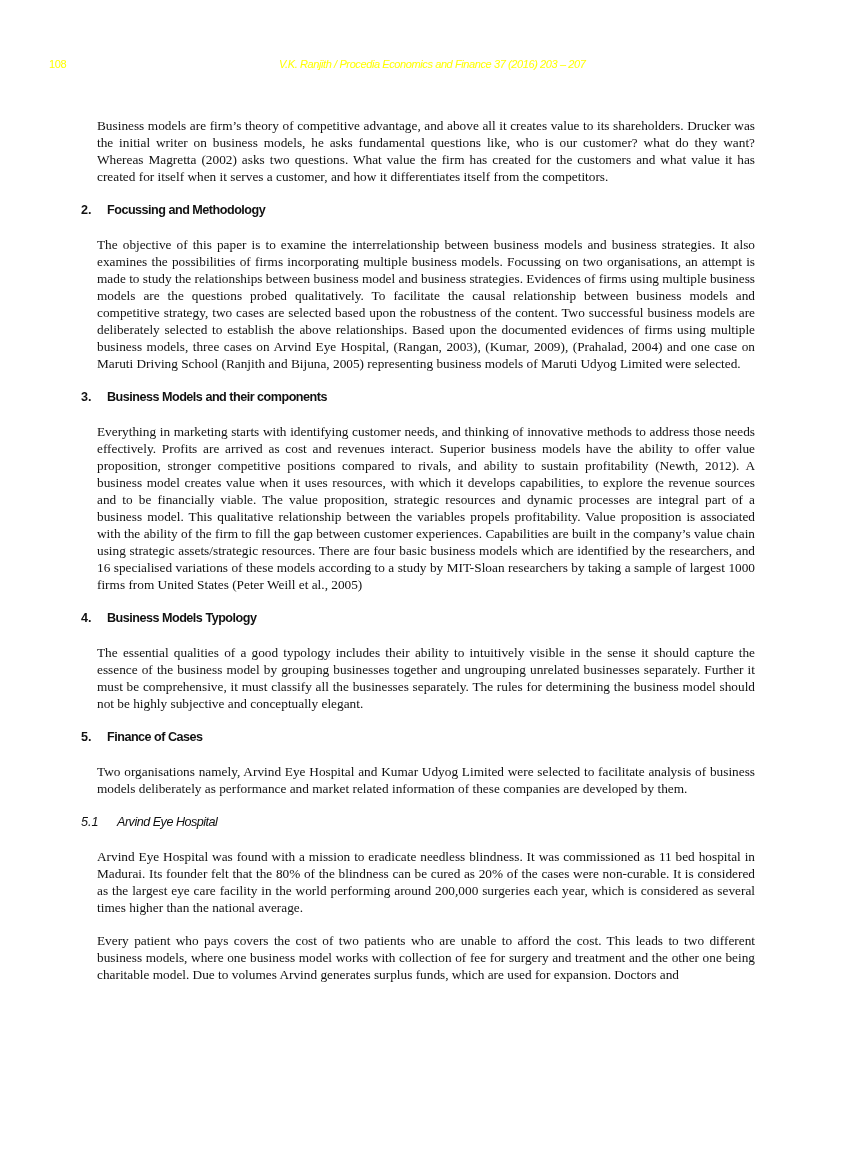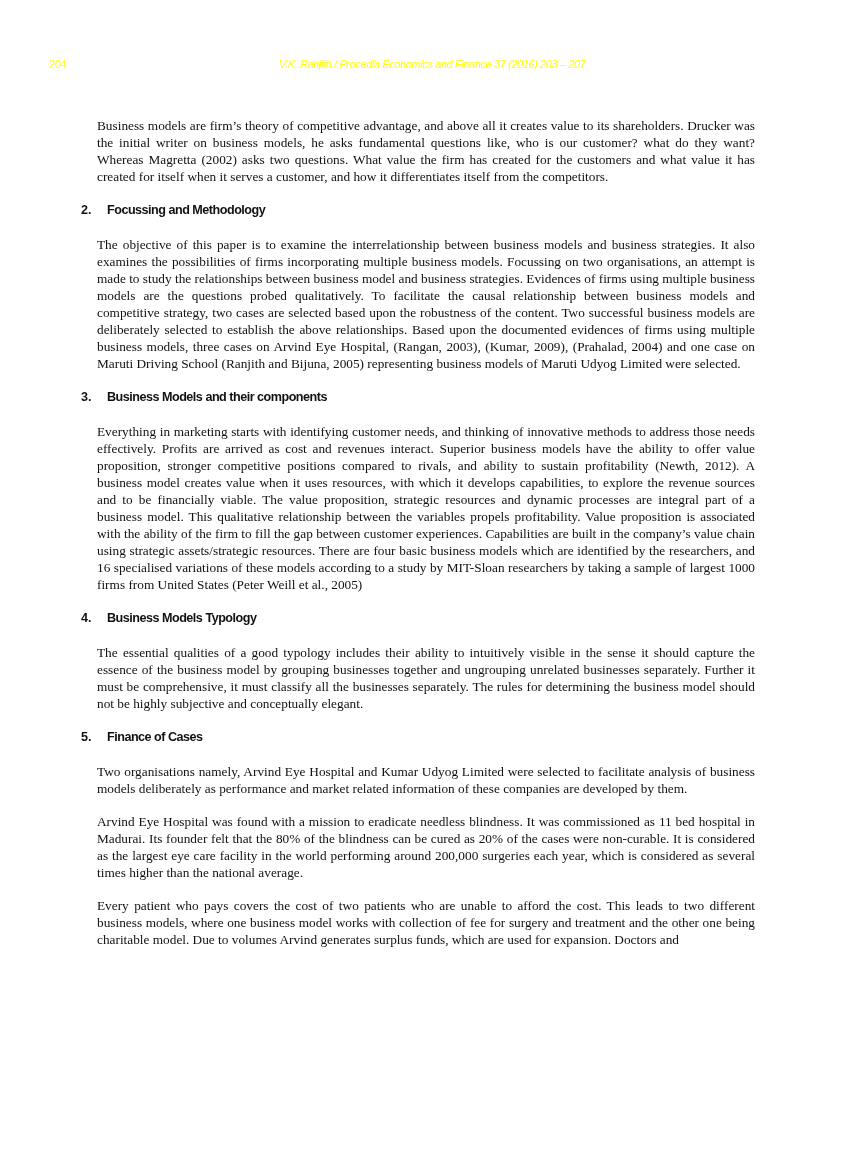--- a/index.html
+++ b/index.html
@@ -24,21 +24,21 @@
   h3 {
     font-family: "Liberation Sans", sans-serif; font-size: 12.6px; font-weight: normal; font-style: italic;
     margin: 17px 0 17px 0; letter-spacing: -0.5px; line-height: 17px; color: #111;
   }
   h3 .num { display: inline-block; width: 36px; letter-spacing: 0; }
 </style>
 </head>
 <body>
 
 <div class="running-header">
-  <span class="page-num">204</span>
+  <span class="page-num">108</span>
   <span class="journal-ref">V.K. Ranjith / Procedia Economics and Finance 37 (2016) 203 – 207</span>
 </div>
 
 <div class="content">
   <p>Business models are firm’s theory of competitive advantage, and above all it creates value to its shareholders. Drucker was the initial writer on business models, he asks fundamental questions like, who is our customer?  what do they want?  Whereas Magretta (2002) asks two questions. What value the firm has created for the customers and what value it has created for itself when it serves a customer, and how it differentiates itself from the competitors.</p>
 
   <h2>
     <span class="num">2.</span><span>Focussing and Methodology</span>
   </h2>
   <p>The objective of this paper is to examine the interrelationship between business models and business strategies. It also examines the possibilities of firms incorporating multiple business models. Focussing on two organisations, an attempt is made to study the relationships between business model and business strategies. Evidences of firms using multiple business models are the questions probed qualitatively. To facilitate the causal relationship between business models and competitive strategy, two cases are selected based upon the robustness of the content. Two successful business models are deliberately selected to establish the above relationships. Based upon the documented evidences of firms using multiple business models, three cases on Arvind Eye Hospital, (Rangan, 2003), (Kumar, 2009), (Prahalad, 2004) and one case on Maruti Driving School (Ranjith and Bijuna, 2005) representing business models of Maruti Udyog Limited were selected.</p>
@@ -51,15 +51,18 @@
   <h2>
     <span class="num">4.</span><span>Business Models Typology</span>
   </h2>
   <p>The essential qualities of a good typology includes their ability to intuitively visible in the sense it should capture the essence of the business model by grouping businesses together and ungrouping unrelated businesses separately. Further it must be comprehensive, it must classify all the businesses separately. The rules for determining the business model should not be highly subjective and conceptually elegant.</p>
 
   <h2>
     <span class="num">5.</span><span>Finance of Cases</span>
   </h2>
   <p>Two organisations namely, Arvind Eye Hospital and Kumar Udyog Limited were selected to facilitate analysis of business models deliberately as performance and market related information of these companies are developed by them.</p>
 
+  <h3>
+    <span class="num">5.1</span><span>Arvind Eye Hospital</span>
+  </h3>
   <p>Arvind Eye Hospital was found with a mission to eradicate needless blindness. It was commissioned as 11 bed hospital in Madurai. Its founder felt that the 80% of the blindness can be cured as 20% of the cases were non-curable. It is considered as the largest eye care facility in the world performing around 200,000 surgeries each year, which is considered as several times higher than the national average.</p>
   <p>Every patient who pays covers the cost of two patients who are unable to afford the cost. This leads to two different business models, where one business model works with collection of fee for surgery and treatment and the other one being charitable model. Due to volumes Arvind generates surplus funds, which are used for expansion. Doctors and</p>
 </div>
 
 </body></html>

